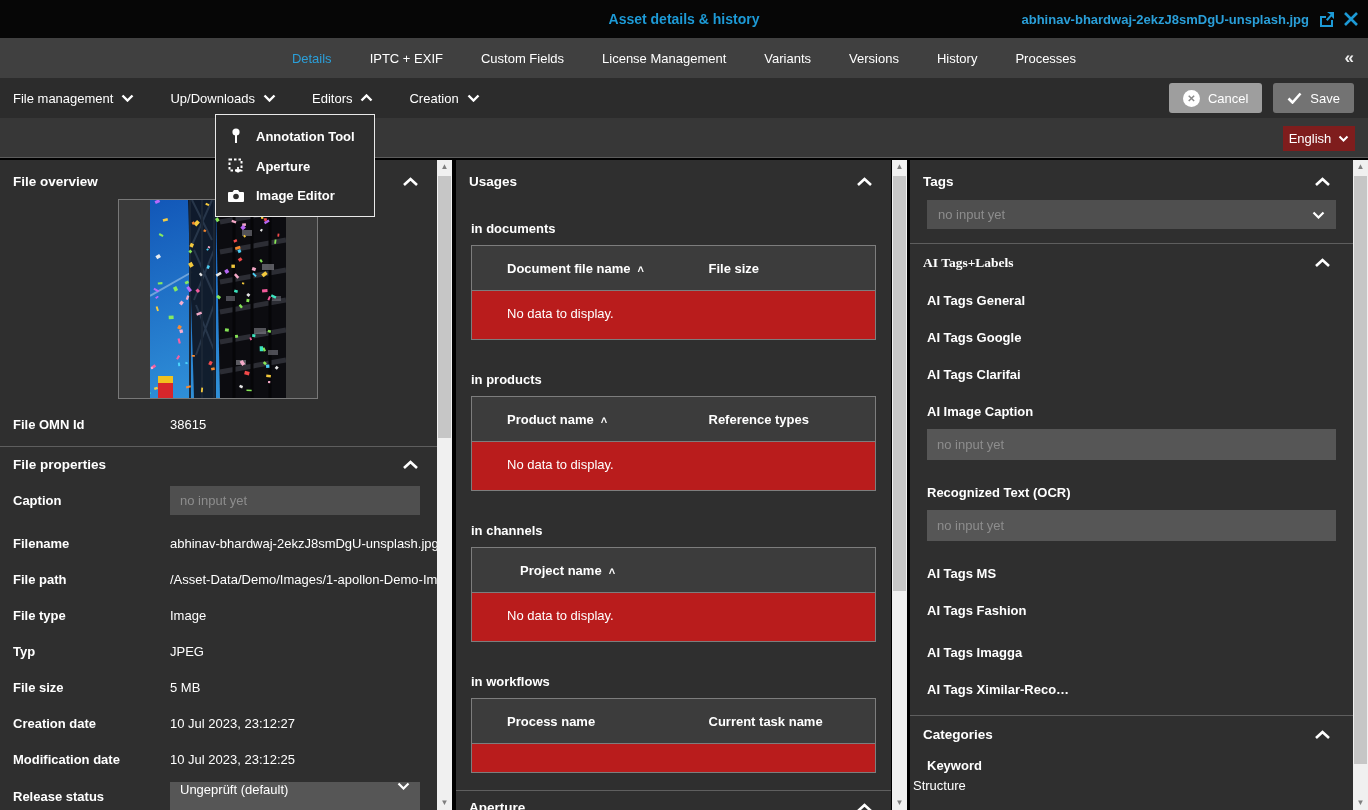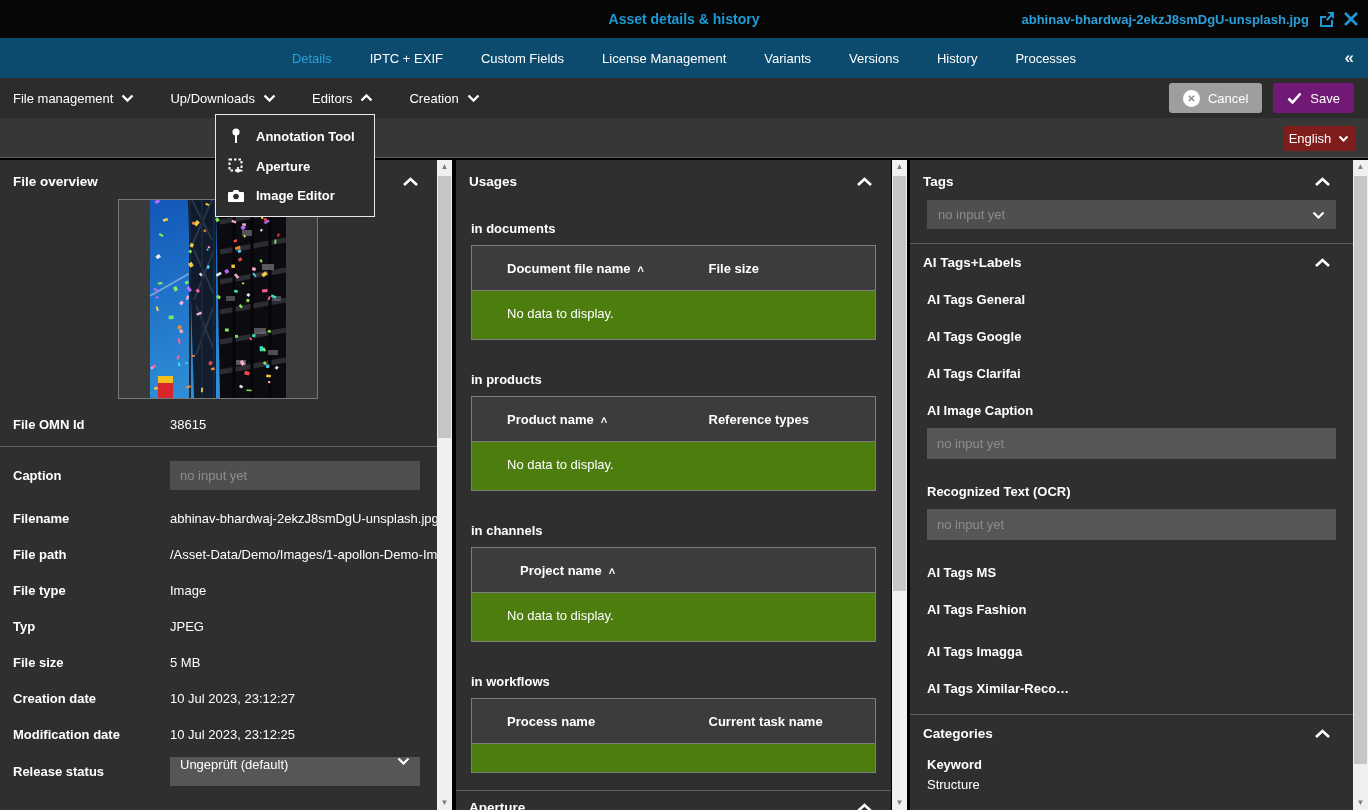--- a/index.html
+++ b/index.html
@@ -6,35 +6,35 @@
   html,body { width:1368px; height:810px; overflow:hidden; background:#000; }
   body { font-family:"Liberation Sans", sans-serif; color:#fff; font-size:13px; position:relative; }
 
   
   .topbar { position:absolute; left:0; top:0; width:1368px; height:38px; background:#060606; }
   .topbar-title { position:absolute; left:0; right:0; top:0; height:38px; line-height:38px; text-align:center;
                   font-weight:bold; font-size:14px; color:#1d9ad6; }
   .topbar-right { position:absolute; right:10px; top:0; height:38px; display:flex; align-items:center; gap:9px; }
   .topbar-filename { color:#2a9fd9; font-weight:bold; font-size:13px; }
 
-  .tabbar { position:absolute; left:0; top:38px; width:1368px; height:40px; background:#0c4a6e;
+  .tabbar { position:absolute; left:0; top:38px; width:1368px; height:40px; background:#404040;
             display:flex; align-items:center; justify-content:center; gap:38px; }
   .tab { color:#fff; font-size:13px; cursor:pointer; white-space:nowrap; }
   .tab.active { color:#2b9fd9; }
   .collapse-btn { position:absolute; right:14px; top:0; height:40px; display:flex; align-items:center;
                   font-size:17px; font-weight:bold; color:#eee; cursor:pointer; }
 
   .menubar { position:absolute; left:0; top:78px; width:1368px; height:40px; background:#2c2c2c;
              display:flex; align-items:center; padding-left:13px; gap:36px; }
   .menu-item { display:flex; align-items:center; gap:8px; font-size:13px; color:#fff; cursor:pointer; white-space:nowrap;justify-content:flex-end; }
   .btn-area { position:absolute; right:14px; top:5px; display:flex; gap:11px; }
   .btn { height:30px; border-radius:3px; border:none; display:flex; align-items:center; gap:8px;
          padding:0 14px; font-size:13px; color:#fff; font-family:"Liberation Sans",sans-serif; cursor:pointer; }
   .btn-cancel { background:#9e9e9e; }
-  .btn-save { background:#701a75; }
+  .btn-save { background:#737373; }
   .cancel-circle { width:17px; height:17px; border-radius:50%; background:#fff; color:#8a8a8a;
                    font-size:10px; font-weight:bold; display:flex; align-items:center; justify-content:center; }
 
   .langrow { position:absolute; left:0; top:118px; width:1368px; height:40px; background:#373737;
              border-bottom:1px solid #5c5c5c; }
   .lang-btn { position:absolute; right:13px; top:8px; width:72px; height:25px; background:#7f1d1d;
               display:flex; align-items:center; justify-content:center; gap:7px; font-size:13px; cursor:pointer; }
 
   
   .chev { display:inline-block; }
@@ -62,37 +62,37 @@
   .tinput::placeholder { color:#8d8d8d; }
   .tselect { width:250px; height:29px; background:#565656; display:flex; align-items:flex-start;
              justify-content:space-between; padding:0 10px; cursor:pointer; }
 
   
   .grp-label { font-weight:bold; margin:32px 15px 0; }
   .utable { margin:9px 15px 0; border:1px solid #7d7d7d; }
   .utable .thead { display:flex; background:#3c3c3c; border-bottom:1px solid #7d7d7d;
                    font-weight:bold; padding:15px 0 14px; }
   .utable .th { flex:1; padding-left:35px; display:flex; gap:7px; align-items:center; cursor:pointer; }
-  .utable .tbody { background:#4d7c0f; min-height:48px; padding:15px 0 0 35px; }
+  .utable .tbody { background:#b91c1c; min-height:48px; padding:15px 0 0 35px; }
   .utable .tbody.short { min-height:28px; padding:0; }
   .sort-caret { font-size:11px; font-weight:bold; }
   .aperture-head { border-top:1px solid #5f5f5f; border-bottom:1px solid #5f5f5f; margin-top:17px;
                    display:flex; justify-content:space-between; align-items:center;
                    padding:9px 18px 9px 13px; font-weight:bold; font-size:13.5px; }
   .subsec-chev { display:flex; justify-content:flex-end; padding:12px 18px 0; }
 
   
   .winput { margin:10px 17px 0; width:calc(100% - 34px); height:31px; background:#565656; border:none;
             color:#ddd; font-family:"Liberation Sans",sans-serif; font-size:13px; padding:0 10px; }
   .winput::placeholder { color:#8d8d8d; }
   .wselect { margin:11px 17px 0; height:29px; background:#4f4f4f; display:flex; align-items:center;
              justify-content:space-between; padding:0 11px; color:#8d8d8d; cursor:pointer; }
   .ai-item { margin:22px 17px 0; font-weight:bold; cursor:pointer; }
   .cat-item { margin:16px 17px 0; font-weight:bold; cursor:pointer; }
-  .cat-sub { margin:5px 17px 0; cursor:pointer; }
+  .cat-sub { margin:5px 3px 0; cursor:pointer; }
 
   
   .vscroll { position:absolute; top:160px; bottom:0; width:15px; background:#f0f0f0; }
   #sb-left  { left:437px; } #sb-mid { left:892px; } #sb-right { left:1353px; }
   .vscroll .arr { position:absolute; left:0; width:15px; height:14px; color:#7e7e7e; font-size:8px;
                   text-align:center; line-height:14px; cursor:pointer; }
   .vscroll .arr.down { bottom:0; }
   .vscroll .thumb { position:absolute; left:1px; width:13px; background:#c6c6c6; cursor:pointer; }
 
   
@@ -320,20 +320,28 @@
     </svg>
   </div>
 
   <div class="prow" style="margin-top:18px;">
     <span class="plabel">File OMN Id</span>
     <span class="pvalue">38615</span>
   </div>
 
   <div class="divider"></div>
 
+  <div class="sec-head" style="padding-top:10px;">
+    <span>File properties</span>
+    <span class="chev">
+      <svg width="17" height="10" viewBox="0 0 17 10">
+          <polyline points="2,8 8.5,2 15,8" fill="none" stroke="#fff" stroke-width="2.6"></polyline>
+        </svg>
+    </span>
+  </div>
 
   <div class="prow" style="margin-top:14px;">
     <span class="plabel">Caption</span>
     <input class="tinput" placeholder="no input yet" style="">
   </div>
   <div class="prow">
     <span class="plabel">Filename</span>
     <span class="pvalue">abhinav-bhardwaj-2ekzJ8smDgU-unsplash.jpg</span>
   </div>
   <div class="prow">
@@ -463,21 +471,21 @@
   </div>
   <div class="wselect">
     <span>no input yet</span>
     <svg width="13" height="8" viewBox="0 0 13 8">
         <polyline points="1.5,1.5 6.5,6.5 11.5,1.5" fill="none" stroke="#fff" stroke-width="2.2"></polyline>
       </svg>
   </div>
 
   <div class="divider"></div>
 
-  <div class="sec-head" style="padding-top:11px; padding-right:22px;">
+  <div class="sec-head" style="padding-top:11px; padding-right:22px;font-family:Liberation Serif, serif;">
     <span>AI Tags+Labels</span>
     <span class="chev">
       <svg width="17" height="10" viewBox="0 0 17 10">
           <polyline points="2,8 8.5,2 15,8" fill="none" stroke="#fff" stroke-width="2.6"></polyline>
         </svg>
     </span>
   </div>
 
   <div class="ai-item">AI Tags General</div>
   <div class="ai-item">AI Tags Google</div>

